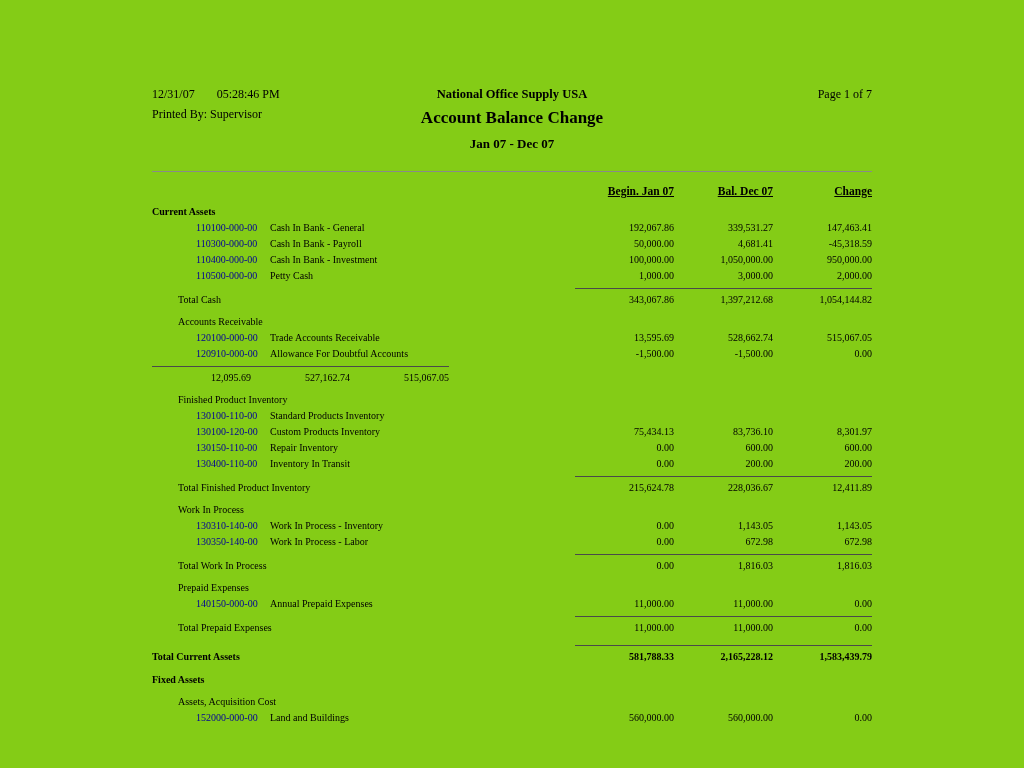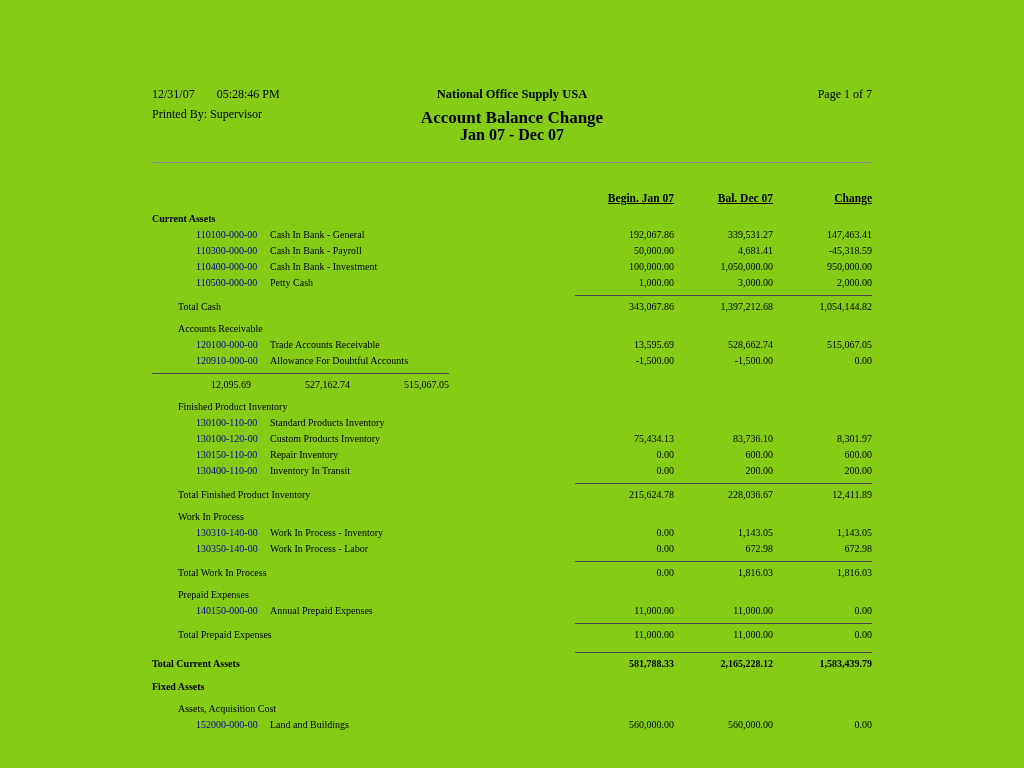--- a/index.html
+++ b/index.html
@@ -27,32 +27,32 @@
     align-items: start;
     font-size: 12px;
   }
   .hdr-left { text-align: left; }
   .hdr-center { text-align: center; }
   .hdr-right { text-align: right; }
   .date-time { display: flex; gap: 22px; line-height: 16px; }
   .printed-by { margin-top: 4px; line-height: 16px; }
   .company { font-weight: bold; font-size: 12.5px; line-height: 16px; }
   .rpt-title { font-weight: bold; font-size: 17px; margin-top: 5px; line-height: 21px; }
-  .rpt-period { font-weight: bold; font-size: 16px; line-height: 14px; text-align: center; }
+  .rpt-period { font-weight: bold; font-size: 13px; margin-top: 9px; line-height: 14px; text-align: center; }
   .page-num { line-height: 16px; }
 
   .rule {
     border-top: 1px solid #8a8a8a;
     margin-top: 20px;
   }
 
   
   .col-headers {
     display: flex;
-    margin-top: 29px;
+    margin-top: 13px;
     font-size: 11.5px;
     font-weight: bold;
     justify-content: center;
   }
   .col-headers .spacer { flex: 1; }
   .col-headers .col {
     width: 99px;
     text-align: right;
   }
   .col-headers .col span { text-decoration: underline; }

